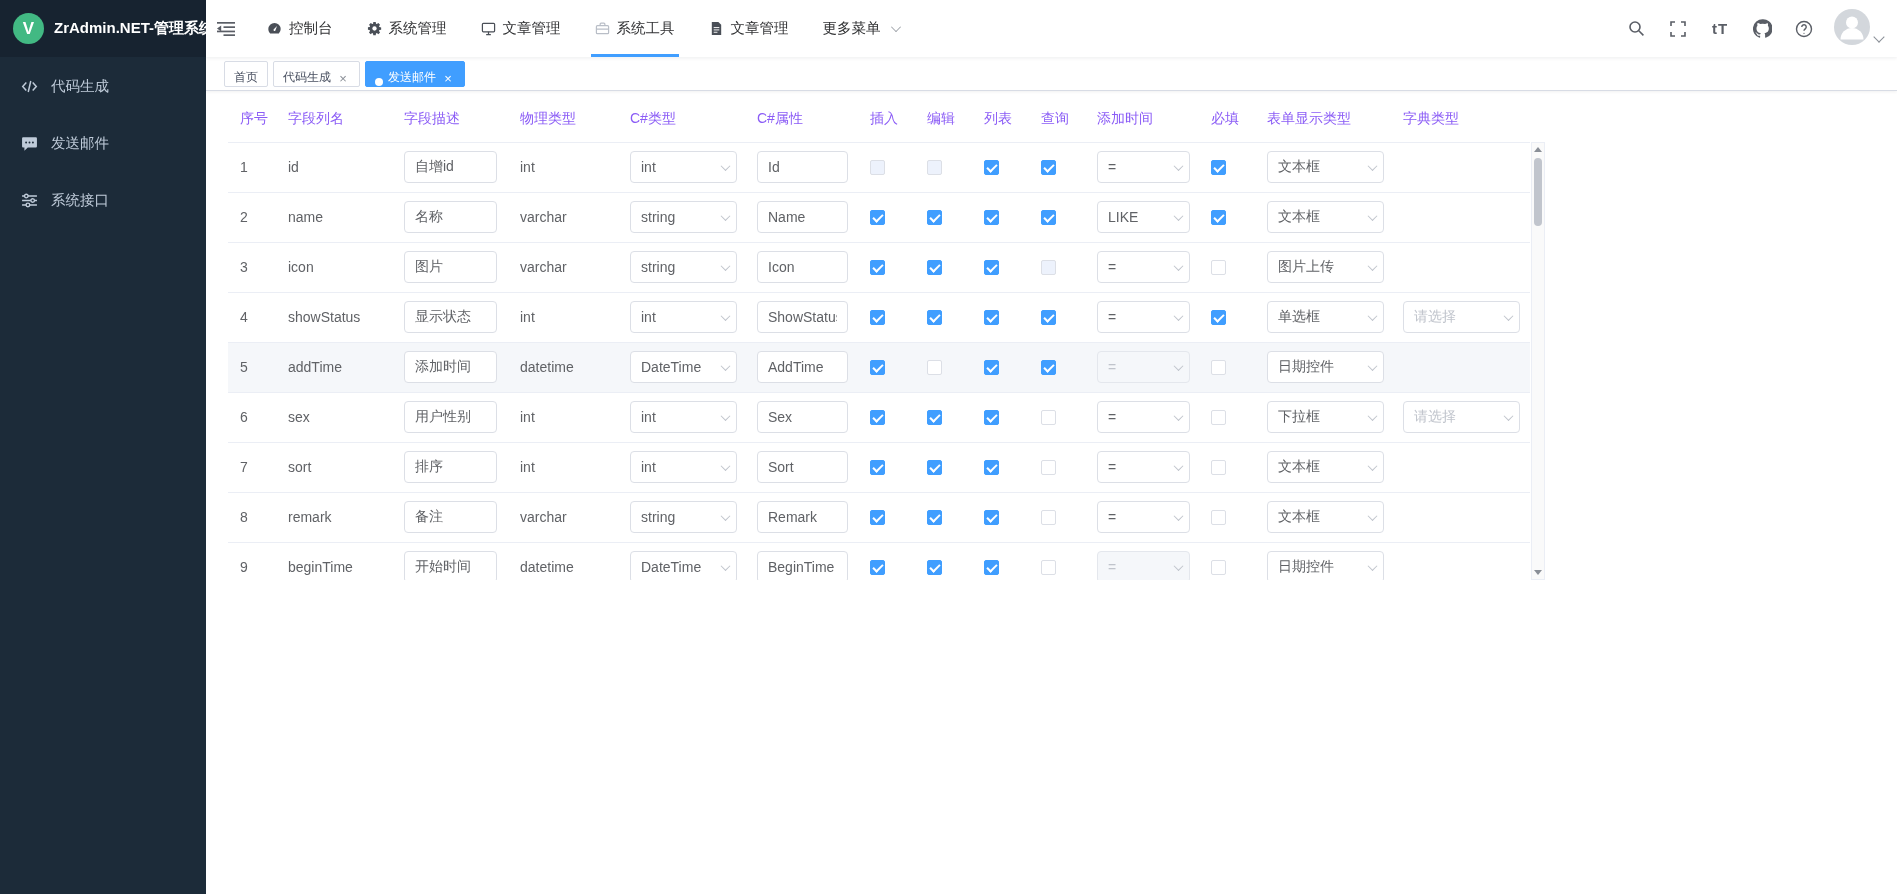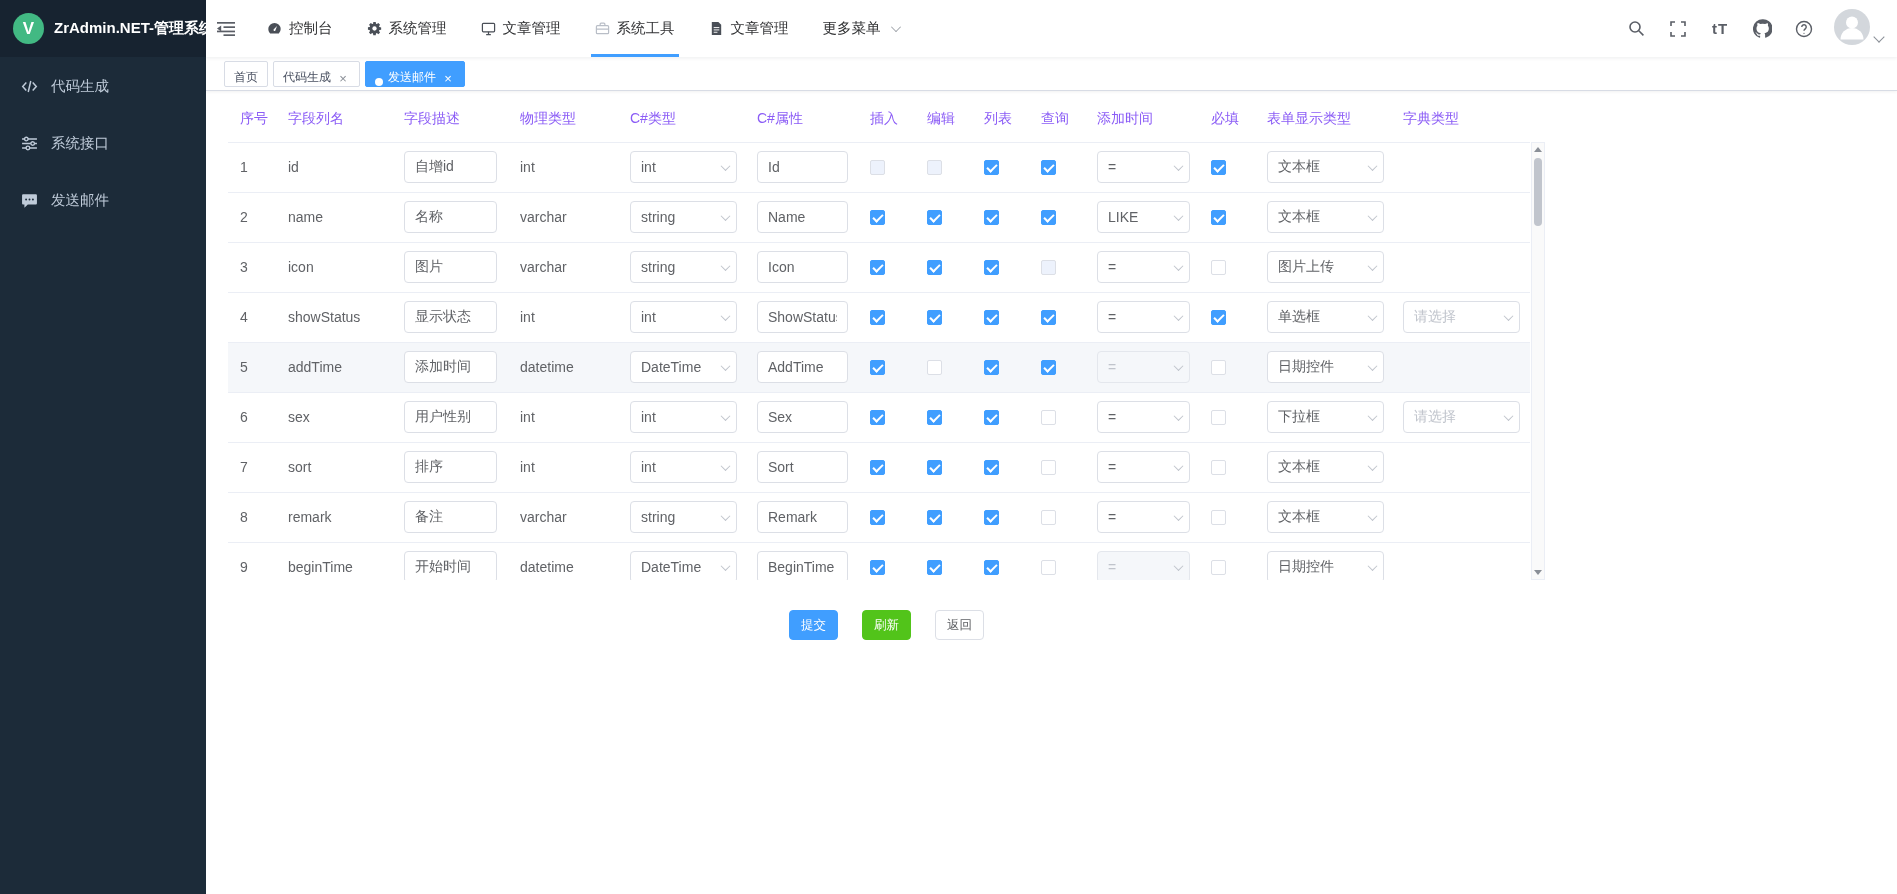--- a/index.html
+++ b/index.html
@@ -118,39 +118,39 @@
       <div class="menu-item">
         <span class="mi-icon">
           <svg width="17" height="17" viewBox="0 0 16 16" fill="none" stroke="currentColor" stroke-width="1.4">
               <path d="M5 4.2L1.6 8 5 11.8M11 4.2L14.4 8 11 11.8M9.2 2.8L6.8 13.2"></path>
             </svg>
         </span>
         <span>代码生成</span>
       </div>
       <div class="menu-item">
         <span class="mi-icon">
+          <svg width="17" height="17" viewBox="0 0 16 16" fill="currentColor">
+              <path d="M2.2 2.2h11.6c.7 0 1.2.5 1.2 1.2v7.2c0 .7-.5 1.2-1.2 1.2H6.4l-3.2 3v-3H2.2c-.7 0-1.2-.5-1.2-1.2V3.4c0-.7.5-1.2 1.2-1.2z"></path>
+              <circle cx="4.8" cy="7" r=".9" fill="#1c2b39"></circle>
+              <circle cx="8" cy="7" r=".9" fill="#1c2b39"></circle>
+              <circle cx="11.2" cy="7" r=".9" fill="#1c2b39"></circle>
+            </svg>
+        </span>
+        <span>发送邮件</span>
+      </div>
+      <div class="menu-item">
+        <span class="mi-icon">
           <svg width="17" height="17" viewBox="0 0 16 16" fill="none" stroke="currentColor" stroke-width="1.3">
               <path d="M1 3.8h14M1 8h14M1 12.2h14"></path>
               <circle cx="5" cy="3.8" r="1.7" fill="#1c2b39"></circle>
               <circle cx="11" cy="8" r="1.7" fill="#1c2b39"></circle>
               <circle cx="6.5" cy="12.2" r="1.7" fill="#1c2b39"></circle>
             </svg>
         </span>
         <span>系统接口</span>
-      </div>
-      <div class="menu-item">
-        <span class="mi-icon">
-          <svg width="17" height="17" viewBox="0 0 16 16" fill="currentColor">
-              <path d="M2.2 2.2h11.6c.7 0 1.2.5 1.2 1.2v7.2c0 .7-.5 1.2-1.2 1.2H6.4l-3.2 3v-3H2.2c-.7 0-1.2-.5-1.2-1.2V3.4c0-.7.5-1.2 1.2-1.2z"></path>
-              <circle cx="4.8" cy="7" r=".9" fill="#1c2b39"></circle>
-              <circle cx="8" cy="7" r=".9" fill="#1c2b39"></circle>
-              <circle cx="11.2" cy="7" r=".9" fill="#1c2b39"></circle>
-            </svg>
-        </span>
-        <span>发送邮件</span>
       </div>
     </nav>
   </aside>
 
   <div class="main">
 
     <header class="navbar">
       <div class="hamburger">
         <svg width="18" height="16" viewBox="0 0 18 16" fill="currentColor">
             <rect x="0" y="1" width="18" height="1.7"></rect>
@@ -622,21 +622,16 @@
             </div>
           <div class="sb-track">
             <div class="sb-thumb"></div>
           </div>
           <div class="sb-btn">
               <span class="sb-tri-down"></span>
             </div>
         </div>
       </div>
 
-      <div class="footer-btns">
-        <button class="btn primary">提交</button>
-        <button class="btn success">刷新</button>
-        <button class="btn default">返回</button>
-      </div>
 
     </div>
   </div>
 </div>
 
 </body></html>

